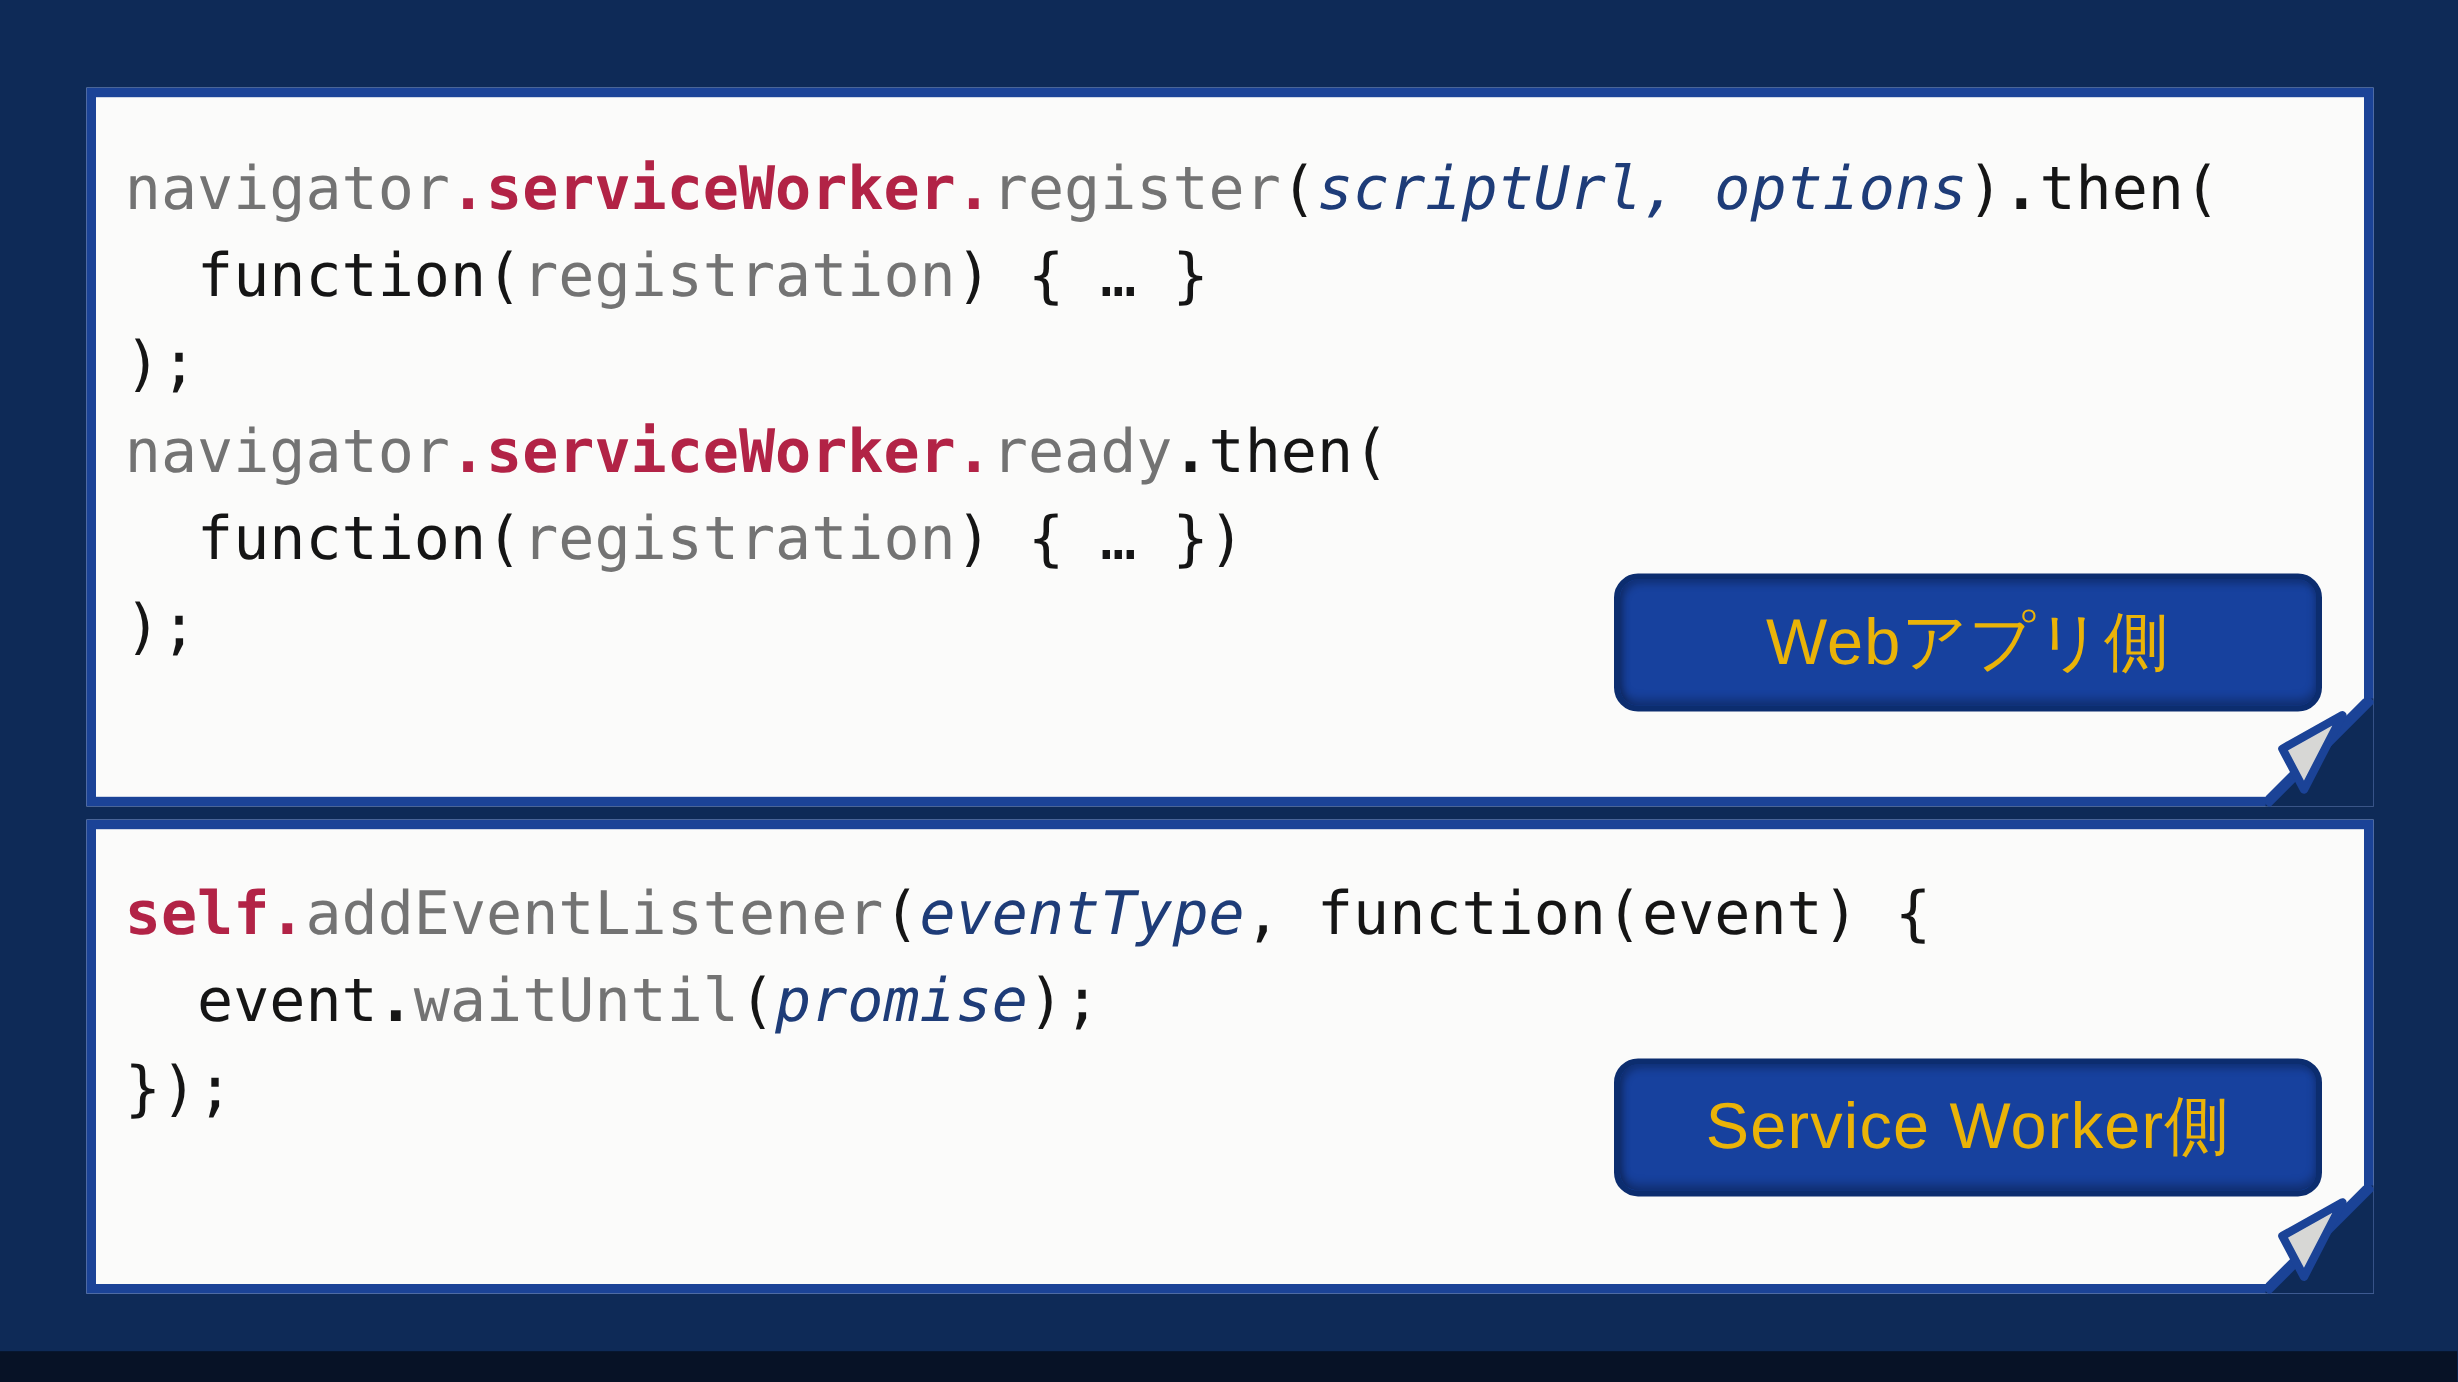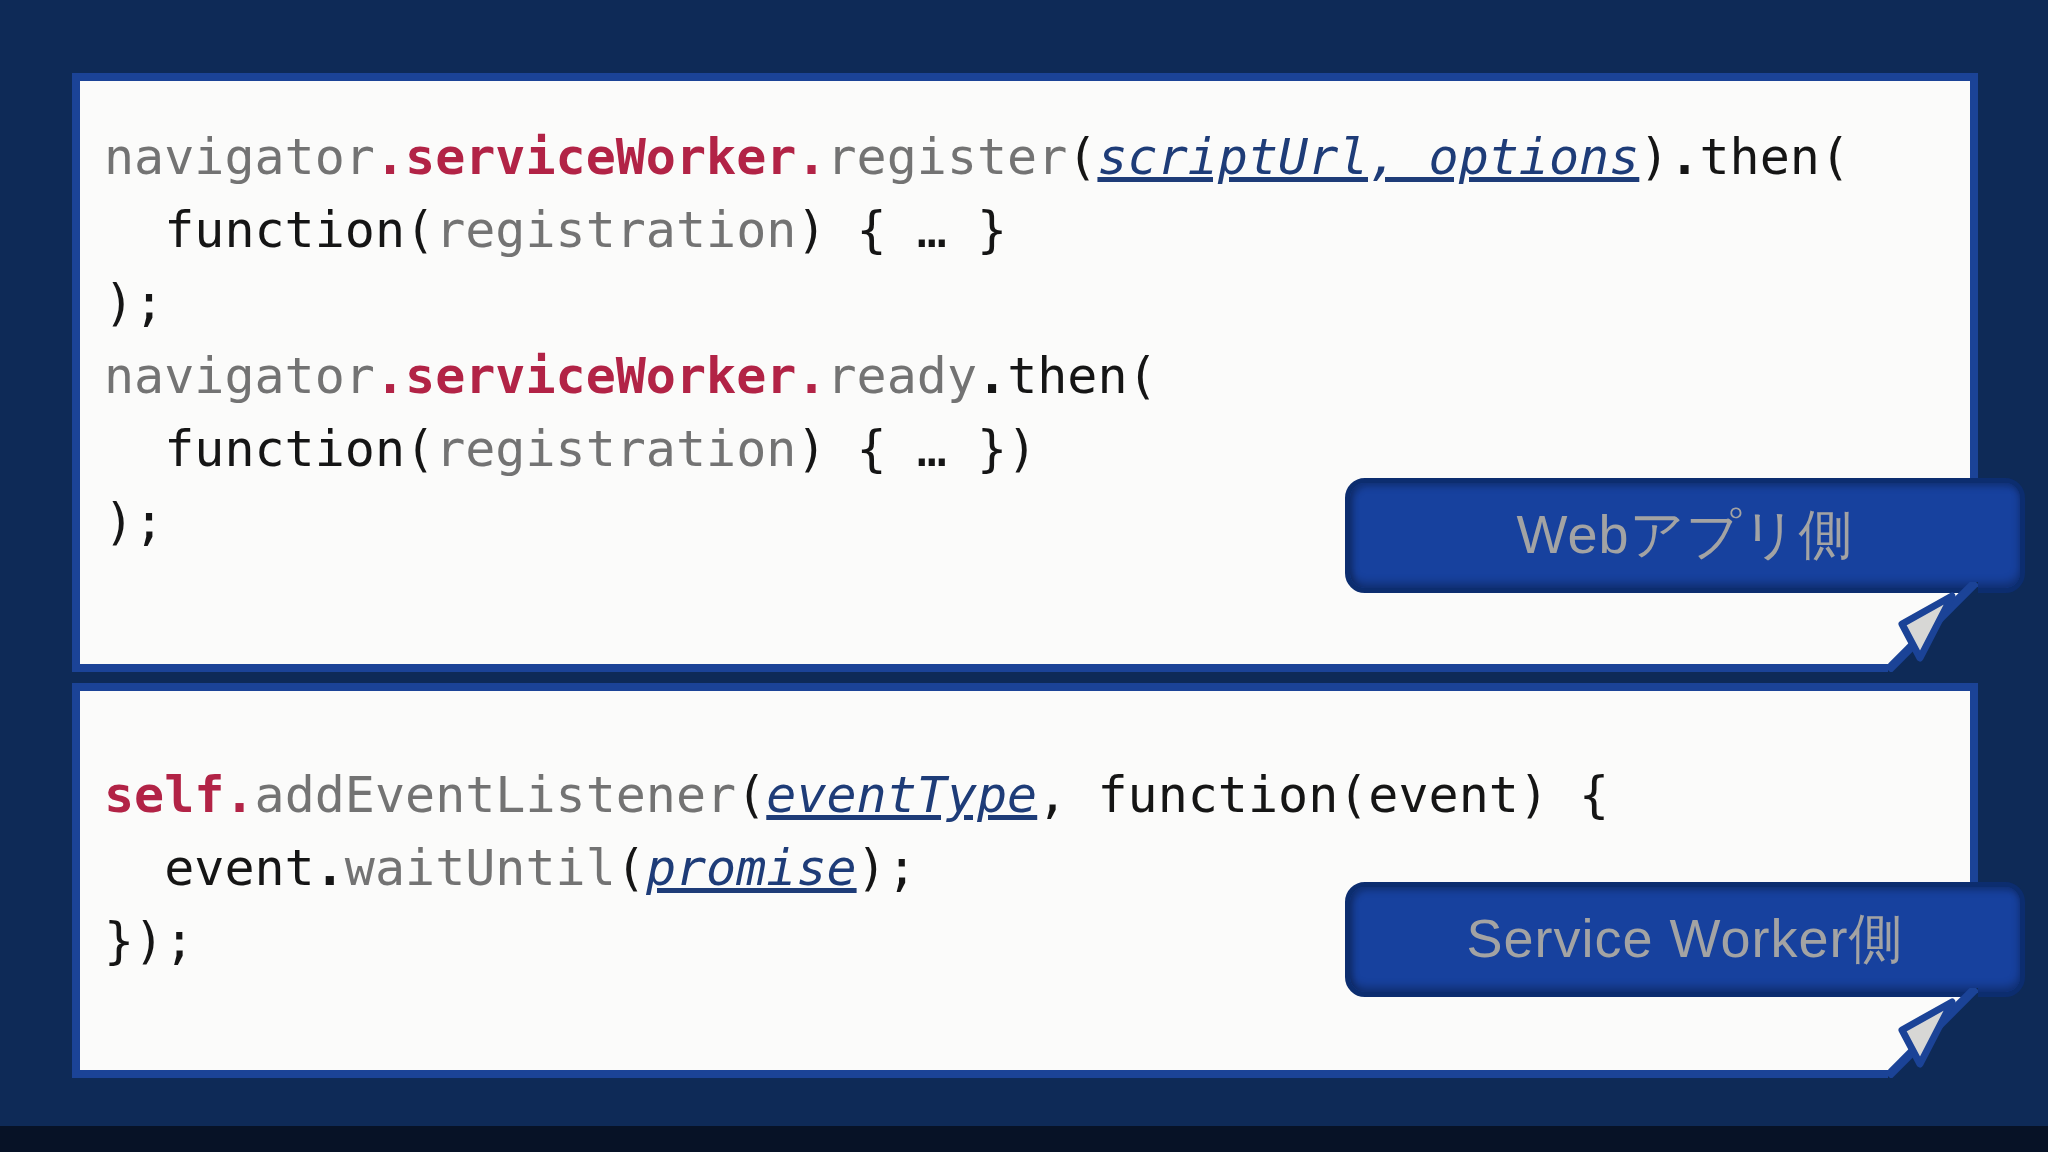--- a/index.html
+++ b/index.html
@@ -21,40 +21,40 @@
   .panel-top{top:73px;height:599px;}
   .panel-bottom{top:683px;height:395px;}
   .code{
     font-family:"DejaVu Sans Mono",monospace;
     font-size:50px;
     line-height:73px;
     white-space:pre;
     padding:40px 0 0 24px;
     color:#151515;
   }
-  .panel-bottom .code{padding-top:68px;}
+  .panel-bottom .code{padding-top:34px;}
   .code-line{height:73px;}
   .seg-crimson{color:#737373;}
   .seg-crimson-bold{color:#B22346;font-weight:bold;}
   .seg-black{color:#151515;}
   .seg-black-bold{color:#151515;font-weight:bold;}
-  .seg-navy-italic{color:#1E3C78;font-style:italic;text-decoration:underline;}
+  .seg-navy-italic{color:#1E3C78;font-style:italic;}
   .badge{
     position:absolute;
     left:1265px;
-    width:680px;
+    width:590px;
     height:115px;
     background:#17419E;
     border:5px solid #0C2D6F;
     border-radius:20px;
     box-sizing:border-box;
     display:flex;
     align-items:center;
     justify-content:center;
-    color:#a3a3a3;
+    color:#eab308;
     font-size:54px;
     letter-spacing:1px;
     box-shadow:inset 0 -5px 8px rgba(0,0,0,0.28), inset 3px 4px 6px rgba(0,0,0,0.22);
   }
   .panel-top .badge{top:397px;}
   .panel-bottom .badge{top:191px;}
   .fold{
     position:absolute;
     right:-8px;
     bottom:-8px;

